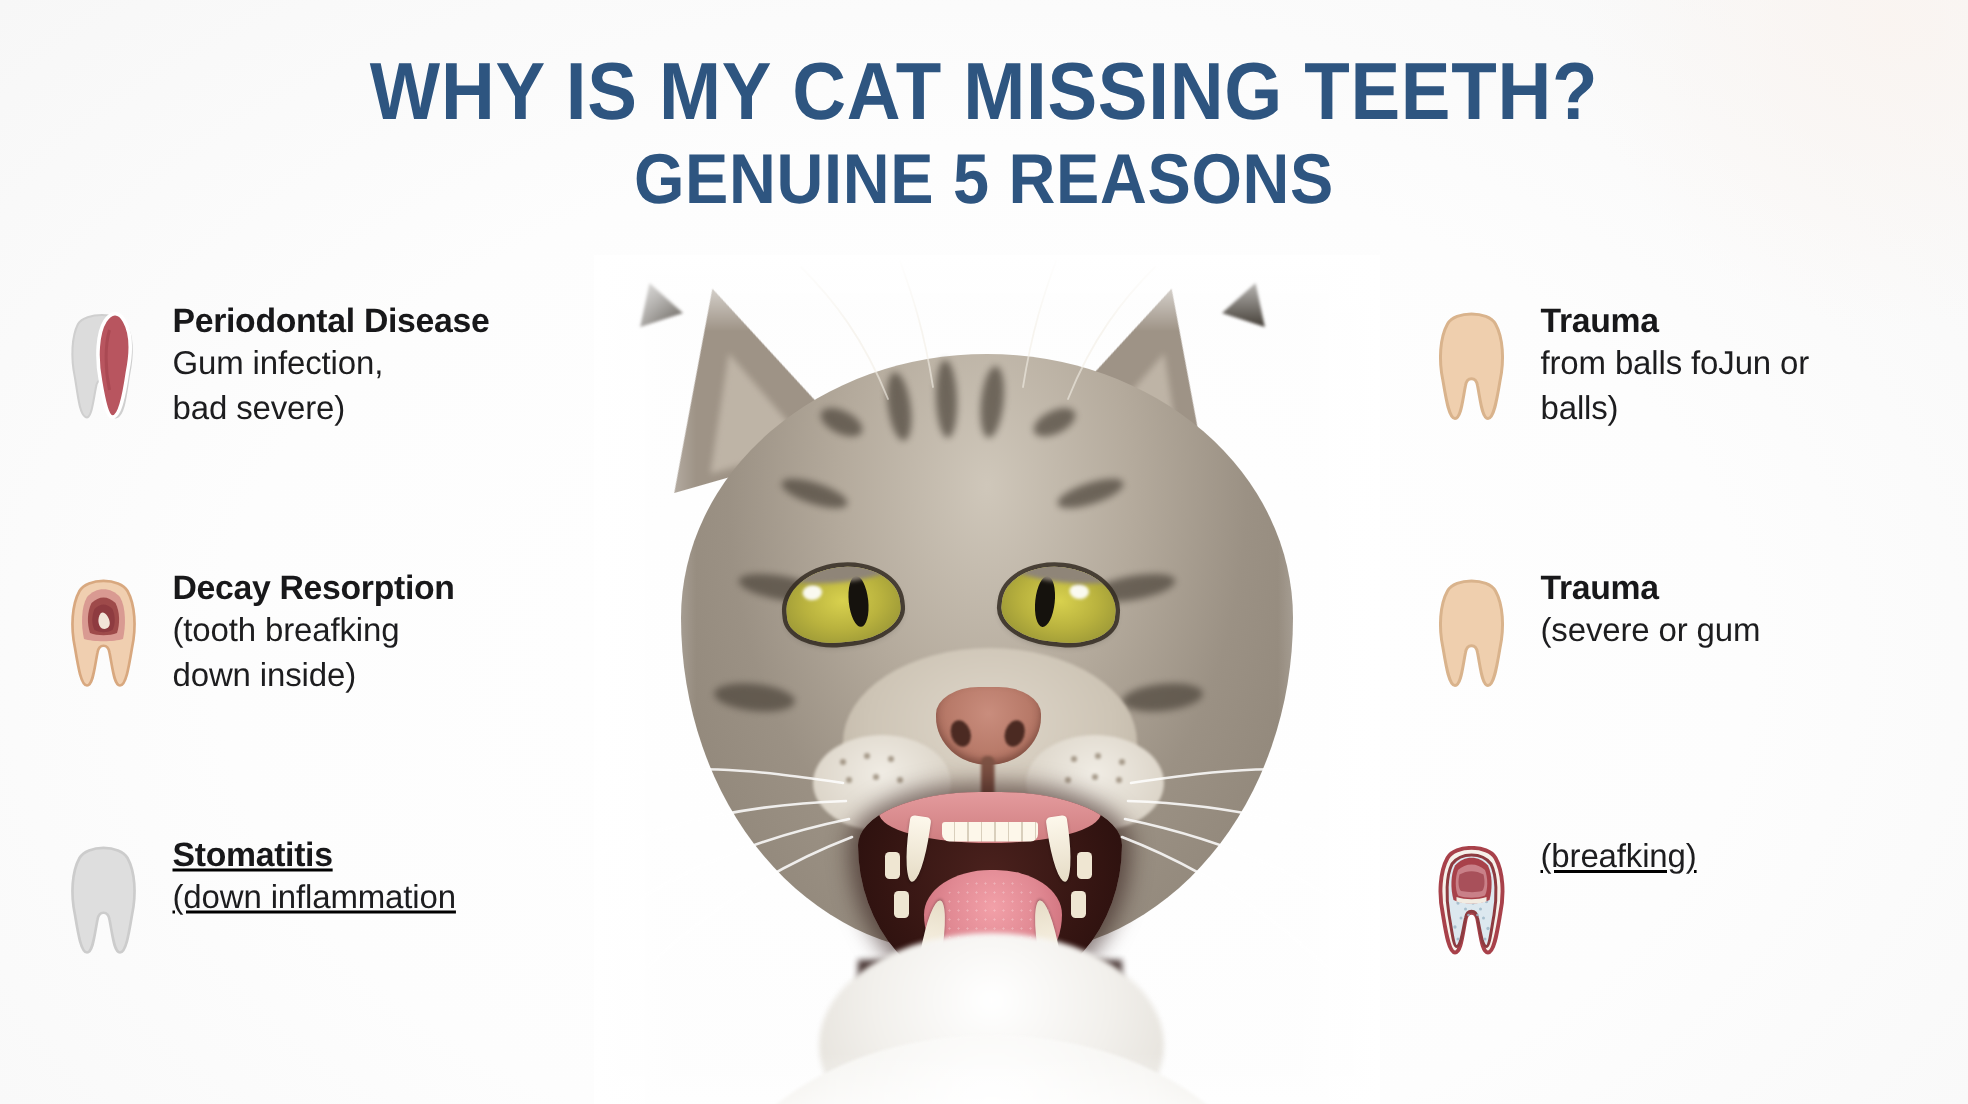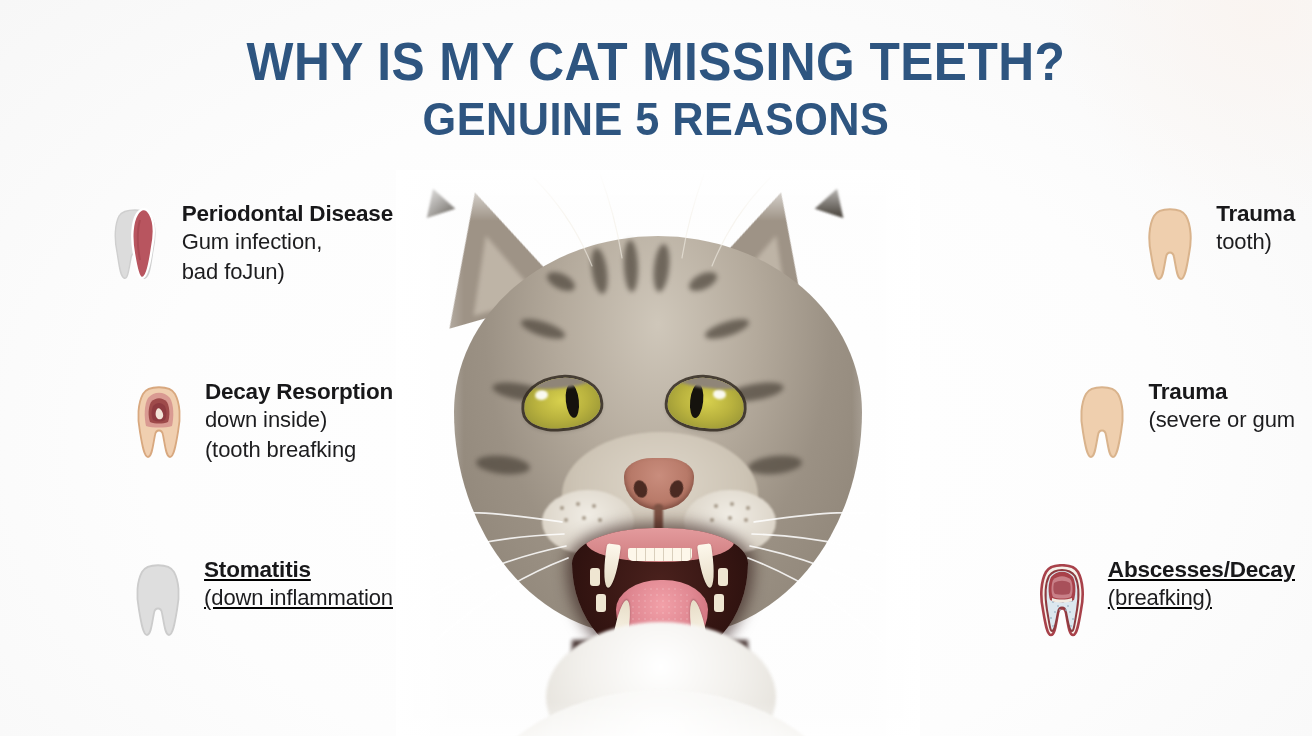--- a/index.html
+++ b/index.html
@@ -329,21 +329,20 @@
   .col { position:absolute; z-index:7; }
   .col-left  { left:43px;  top:196px; width:350px; }
   .col-right { left:955px; top:196px; width:340px; }
 
   .item {
     position:relative;
     display:flex;
     align-items:flex-start;
     gap:20px;
     height:178px;
-    justify-content:flex-end;
   }
   .item:last-child { height:auto;text-decoration:underline; }
 
   .tooth-icon {
     flex:0 0 auto;
     width:52px; height:74px;
     margin-top:12px;
   }
   .tooth-icon svg { display:block; width:52px; height:74px; }
 
@@ -484,38 +483,38 @@
       <div class="tooth-icon">
         <svg viewBox="0 0 52 74">
           <path d="M9,8 C5,16 4,30 7,44 C9,56 10,68 14,70 C18,72 19,60 21,50 C22,44 26,44 27,50 C29,60 31,72 35,70 C40,68 41,54 43,42 C46,27 45,15 41,8 C36,0 14,0 9,8 Z" fill="#dcdcdc" stroke="#cfcfcf" stroke-width="1.4"></path>
           <path d="M27,6 C22,14 21,30 24,46 C26,58 28,70 32,70 C37,70 40,54 42,40 C45,25 44,13 40,6 C36,-1 31,0 27,6 Z" fill="#b8555f" stroke="#ffffff" stroke-width="2.4"></path>
           <path d="M30,12 C27,22 27,38 30,52" stroke="#9e4049" stroke-width="2" fill="none" opacity="0.55"></path>
         </svg>
       </div>
       <div class="item-text">
         <div class="item-title">Periodontal Disease</div>
         <div class="item-desc">Gum infection,</div>
-        <div class="item-desc">bad foJun)</div>
+        <div class="item-desc">bad severe)</div>
       </div>
     </div>
 
     <div class="item">
       <div class="tooth-icon">
         <svg viewBox="0 0 52 74">
           <path d="M10,8 C5,17 4,32 7,46 C9,58 11,71 15,71 C19,71 20,59 22,49 C23,43 29,43 30,49 C32,59 33,71 37,71 C41,71 43,58 45,46 C48,32 47,17 42,8 C37,-1 15,-1 10,8 Z" fill="#f0cfb0" stroke="#d8a87f" stroke-width="1.8"></path>
           <path d="M15,12 C11,19 11,31 13,40 C19,42 33,42 39,40 C41,31 41,19 37,12 C31,5 21,5 15,12 Z" fill="#d99a92"></path>
           <path d="M18,16 C15,22 15,30 17,36 C22,38 30,38 35,36 C37,30 37,22 34,16 C29,11 23,11 18,16 Z" fill="#9e4a4a"></path>
           <path d="M20,20 C18,25 18,30 20,34 C24,36 28,36 32,34 C34,30 34,25 32,20 C28,16 24,16 20,20 Z" fill="#8e3b40"></path>
           <path d="M24,23 C22,26 22,31 25,33 C28,34 31,32 30,28 C29,24 26,21 24,23 Z" fill="#f2e4d8"></path>
         </svg>
       </div>
       <div class="item-text">
         <div class="item-title">Decay Resorption</div>
+        <div class="item-desc">(tooth breafking</div>
         <div class="item-desc">down inside)</div>
-        <div class="item-desc">(tooth breafking</div>
       </div>
     </div>
 
     <div class="item">
       <div class="tooth-icon">
         <svg viewBox="0 0 52 74">
           <path d="M10,8 C5,17 4,32 7,46 C9,58 11,71 15,71 C19,71 20,59 22,49 C23,43 29,43 30,49 C32,59 33,71 37,71 C41,71 43,58 45,46 C48,32 47,17 42,8 C37,-1 15,-1 10,8 Z" fill="#dedede" stroke="#cccccc" stroke-width="1.8"></path>
         </svg>
       </div>
       <div class="item-text">
@@ -529,21 +528,22 @@
   <div class="col col-right">
 
     <div class="item">
       <div class="tooth-icon">
         <svg viewBox="0 0 52 74">
           <path d="M10,8 C5,17 4,32 7,46 C9,58 11,71 15,71 C19,71 20,59 22,49 C23,43 29,43 30,49 C32,59 33,71 37,71 C41,71 43,58 45,46 C48,32 47,17 42,8 C37,-1 15,-1 10,8 Z" fill="#efcfae" stroke="#d9b38c" stroke-width="2"></path>
         </svg>
       </div>
       <div class="item-text">
         <div class="item-title">Trauma</div>
-        <div class="item-desc">tooth)</div>
+        <div class="item-desc">from balls foJun or</div>
+        <div class="item-desc">balls)</div>
       </div>
     </div>
 
     <div class="item">
       <div class="tooth-icon">
         <svg viewBox="0 0 52 74">
           <path d="M10,8 C5,17 4,32 7,46 C9,58 11,71 15,71 C19,71 20,59 22,49 C23,43 29,43 30,49 C32,59 33,71 37,71 C41,71 43,58 45,46 C48,32 47,17 42,8 C37,-1 15,-1 10,8 Z" fill="#efcfae" stroke="#d9b38c" stroke-width="2"></path>
         </svg>
       </div>
       <div class="item-text">
@@ -574,20 +574,19 @@
               <circle cx="20" cy="33" r="1"></circle>
               <circle cx="31" cy="33" r="1"></circle>
           </g>
           <path d="M15,13 C12,19 12,29 14,36 C20,39 32,39 38,36 C40,29 40,19 37,13 C31,6 21,6 15,13 Z" fill="#a8414a"></path>
           <path d="M17,16 C15,21 15,29 17,33 C22,35 30,35 35,33 C37,29 37,21 35,16 C30,11 22,11 17,16 Z" fill="#c98088"></path>
           <path d="M18,19 C17,23 17,28 19,30 C24,31 29,31 33,30 C35,28 35,23 34,19 C29,16 23,16 18,19 Z" fill="#a8505a"></path>
           <path d="M16,34 C22,36 30,36 36,34 L36,37 C30,39 22,39 16,37 Z" fill="#f2ece2"></path>
         </svg>
       </div>
       <div class="item-text">
-        <div class="item-title">Abscesses/Decay</div>
         <div class="item-desc">(breafking)</div>
       </div>
     </div>
 
   </div>
 
 </div>
 
 </body></html>

